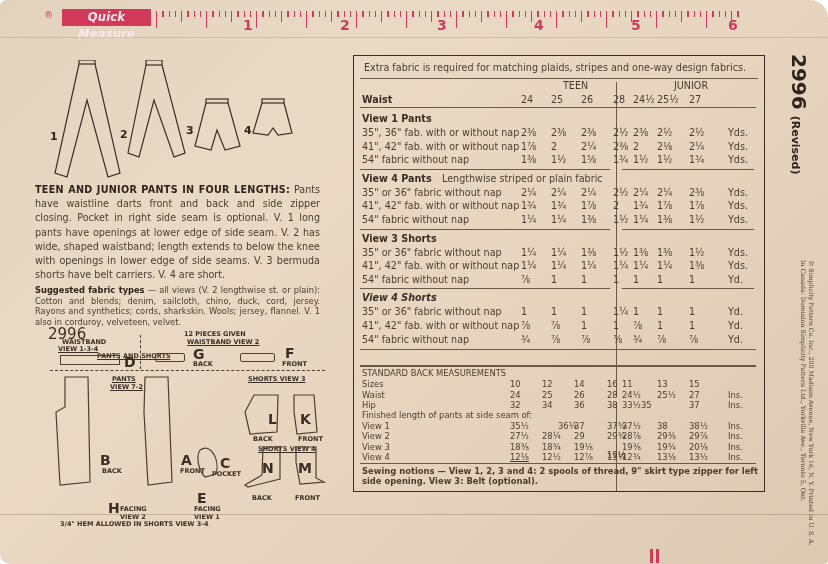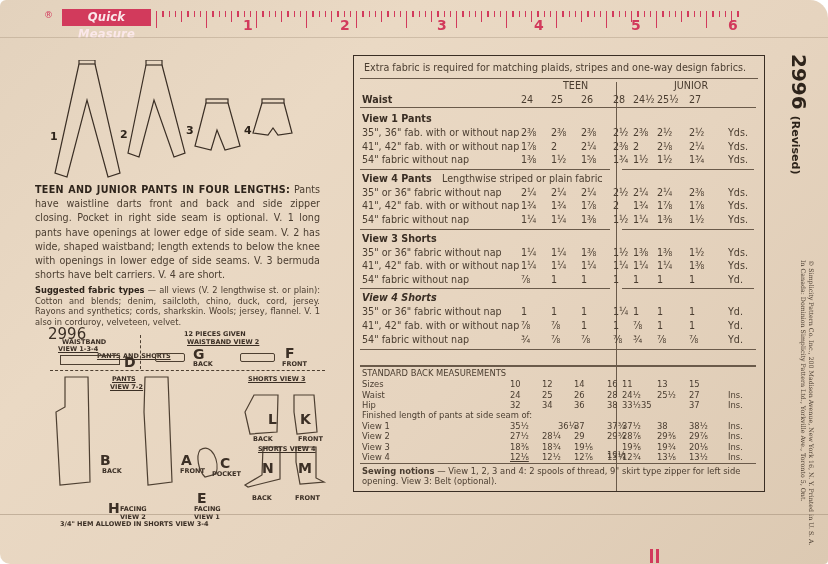--- a/index.html
+++ b/index.html
@@ -458,21 +458,21 @@
       <span class="tbl-txt small" style="left: 8px; top: 396px;">View 4</span>
       <span class="val small" style="left: 156px; top: 396px; text-decoration: underline;">12⅛</span>
       <span class="val small" style="left: 188px; top: 396px;">12½</span>
       <span class="val small" style="left: 220px; top: 396px;">12⅞</span>
       <span class="val small" style="left: 253px; top: 396px;">13¼</span>
       <span class="val small" style="left: 268px; top: 396px;">12¾</span>
       <span class="val small" style="left: 303px; top: 396px;">13⅛</span>
       <span class="val small" style="left: 335px; top: 396px;">13½</span>
       <span class="val small" style="left: 374px; top: 396px;">Ins.</span>
       <div class="hr" style="top: 407.4px; left: 6px; width: 396px;"></div>
-      <div style="position: absolute; left: 8px; top: 410.4px; width: 396px; font-size: 8.4px; line-height: 10px; color: rgb(74, 61, 48); padding-left: 0px; text-indent: 0px;"><b>Sewing notions</b> <span>— View 1, 2, 3 and 4: 2 spools of thread, 9" skirt type zipper for left side opening. View 3: Belt (optional).</span></div>
+      <div style="position: absolute; left: 8px; top: 410.4px; width: 396px; font-size: 8.4px; line-height: 10px; color: rgb(74, 61, 48); padding-left: 0px; text-indent: 0px; font-weight: bold;"><b>Sewing notions</b> <span>— View 1, 2, 3 and 4: 2 spools of thread, 9" skirt type zipper for left side opening. View 3: Belt (optional).</span></div>
     </div>
 
   <div class="side-num"><b>2996</b><span>(Revised)</span></div>
   <div class="side-copy">
     <div>© Simplicity Pattern Co. Inc., 200 Madison Avenue, New York 16, N. Y.   Printed in U. S. A.</div>
     <div>In Canada: Dominion Simplicity Pattern Ltd., Yorkville Ave., Toronto 5, Ont.</div>
   </div>
 
   <div class="fold-line" style="top:514px; opacity:.5;"></div>
   <div class="pink-bars"><i></i><i></i></div>

